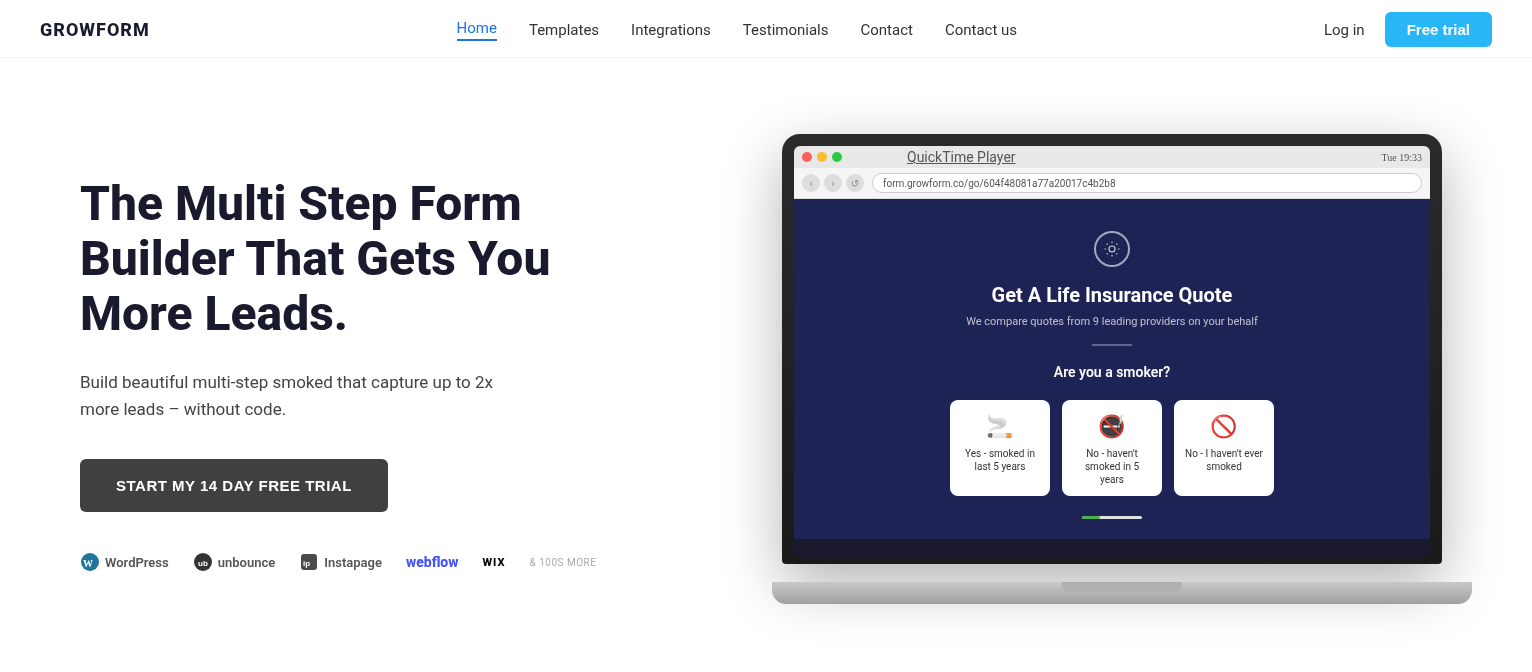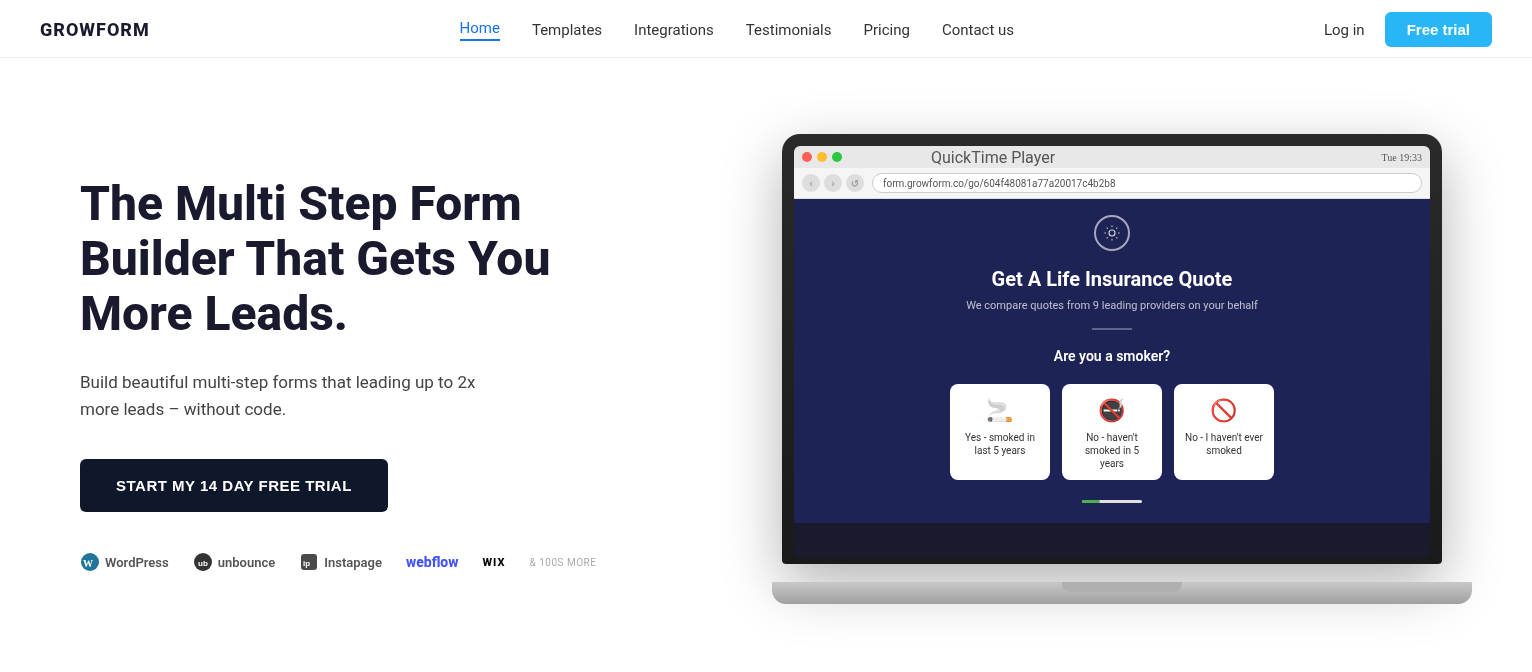--- a/index.html
+++ b/index.html
@@ -82,21 +82,21 @@
       margin-bottom: 28px;
     }
     .hero-subtitle {
       font-size: 17px;
       color: #444;
       line-height: 1.6;
       margin-bottom: 36px;
       max-width: 420px;
     }
     .cta-btn {
-      background: #0f172a;
+      background: #404040;
       color: #fff;
       border: none;
       border-radius: 6px;
       padding: 18px 36px;
       font-size: 15px;
       font-weight: 700;
       letter-spacing: 0.5px;
       cursor: pointer;
       text-transform: uppercase;
       display: inline-block;
@@ -225,21 +225,21 @@
       font-size: 10px;
       color: #555;
     }
     
     .form-content {
       background: #1e2356;
       flex: 1;
       display: flex;
       flex-direction: column;
       align-items: center;
-      padding: 16px 20px 20px;
+      padding: 32px 20px 20px;
     }
     .form-icon {
       width: 36px;
       height: 36px;
       border: 2px solid rgba(255,255,255,0.6);
       border-radius: 50%;
       display: flex;
       align-items: center;
       justify-content: center;
       margin-bottom: 16px;
@@ -332,34 +332,34 @@
 </head>
 <body>
 
 <header>
   <div class="logo">GROWFORM</div>
   <nav>
     <a class="nav-link active">Home</a>
     <a class="nav-link">Templates</a>
     <a class="nav-link">Integrations</a>
     <a class="nav-link">Testimonials</a>
-    <a class="nav-link">Pricing</a>
+    <a class="nav-link">Contact</a>
     <a class="nav-link">Contact us</a>
   </nav>
   <div class="nav-actions">
     <span class="login-link">Log in</span>
     <button class="free-trial-btn">Free trial</button>
   </div>
 </header>
 
 <section class="hero">
 
   <div class="hero-content">
     <h1 class="hero-title">The Multi Step Form Builder That Gets You More Leads.</h1>
-    <p class="hero-subtitle">Build beautiful multi-step forms that leading up to 2x more leads – without code.</p>
+    <p class="hero-subtitle">Build beautiful multi-step smoked that capture up to 2x more leads – without code.</p>
     <button class="cta-btn">START MY 14 DAY FREE TRIAL</button>
 
     <div class="works-with">
       <div class="integrations-row">
 
         <div class="integration-item">
           <svg class="integration-icon" viewBox="0 0 20 20" fill="#21759b" xmlns="http://www.w3.org/2000/svg">
             <circle cx="10" cy="10" r="9" fill="#21759b"></circle>
             <text x="3" y="15" font-size="10" fill="#fff" font-family="serif">W</text>
           </svg>
@@ -397,21 +397,21 @@
 
   <div class="hero-image">
     <div class="laptop-wrap">
       <div class="laptop-outer">
         <div class="laptop-screen">
 
           <div class="mac-bar">
             <div class="mac-dot red"></div>
             <div class="mac-dot yellow"></div>
             <div class="mac-dot green"></div>
-            <span style="font-size:16px; color:#555; margin-left:84px;">QuickTime Player</span>
+            <span style="font-size:14px; color:#555; margin-left:60px;text-decoration:underline;">QuickTime Player</span>
             <div class="mac-top-bar-right">Tue 19:33</div>
           </div>
 
           <div class="browser-chrome">
             <div class="browser-nav-btns">
               <div class="browser-nav-btn">‹</div>
               <div class="browser-nav-btn">›</div>
               <div class="browser-nav-btn">↺</div>
             </div>
             <div class="browser-url-bar">

